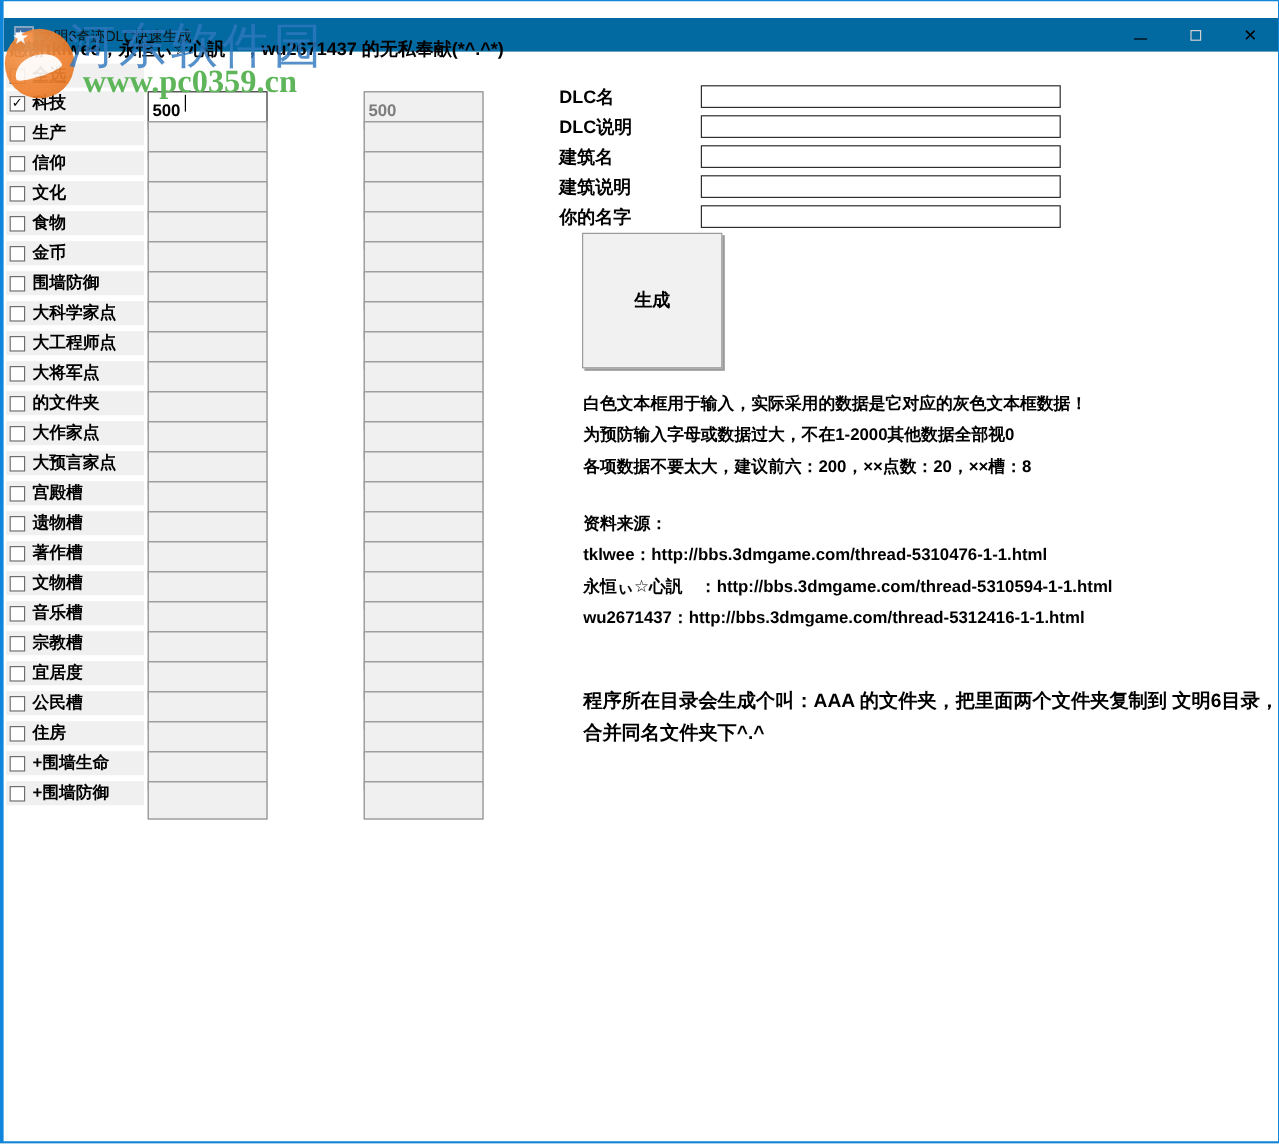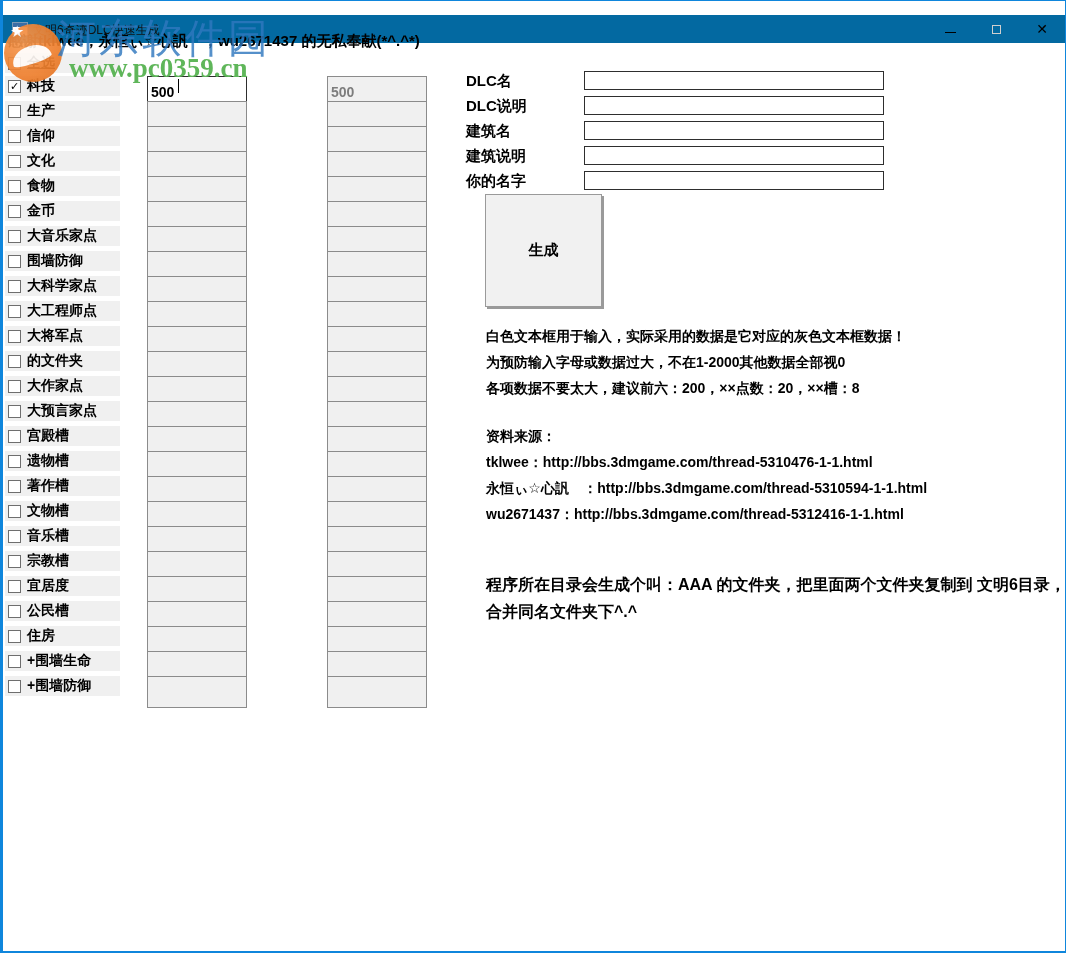--- a/index.html
+++ b/index.html
@@ -36,21 +36,21 @@
   
   .strip{background:#f0f0f0;display:flex;align-items:center;height:20px;}
   .cb{width:13px;height:13px;min-width:13px;background:#fff;border:1px solid #6e6e6e;margin-left:3px;
     font-size:11px;line-height:11px;text-align:center;font-weight:bold;color:#000;}
   .lbl{margin-left:6px;font-size:14px;font-weight:bold;white-space:nowrap;}
   .select-all{position:absolute;left:2px;top:52px;width:115px;}
   .select-all .lbl{text-decoration:underline;}
   .rows{position:absolute;left:2px;top:75px;z-index:5;}
   .attr-row{position:relative;height:25px;width:400px;}
   .attr-row .strip{position:absolute;left:0;top:0;width:115px;}
-  .inwrap{position:absolute;top:0;height:32px;margin-left:24px;}
+  .inwrap{position:absolute;top:0;height:32px;}
   .w1{left:118px;width:100px;}
   .w2{left:298px;width:100px;}
   .inwrap input{width:100%;height:100%;padding:1px 3px;font-size:14px;font-weight:bold;outline:none;}
   input.gray{background:#f0f0f0;border:1px solid #8b8b8b;color:#7d7d7d;}
   input.white{background:#fff;border:1px solid #2e2e2e;color:#000;}
   .caret{display:none;position:absolute;left:31px;top:3px;width:1px;height:14px;background:#000;}
   
   .form-row{position:absolute;left:463px;width:420px;height:20px;}
   .f1{top:70px;}.f2{top:95px;}.f3{top:120px;}.f4{top:145px;}.f5{top:170px;}
   .form-label{position:absolute;left:0;top:1px;font-size:15px;font-weight:bold;white-space:nowrap;}
@@ -171,33 +171,20 @@
         <input class="in1 gray" readonly="" style="">
         
       </div>
       <div class="inwrap w2">
         <input class="in2 gray" readonly="" style="">
       </div>
     </div>
       <div class="attr-row">
       <div class="strip">
         <span class="cb"></span>
-        <span class="lbl">大音乐家点</span>
-      </div>
-      <div class="inwrap w1">
-        <input class="in1 gray" readonly="" style="">
-        
-      </div>
-      <div class="inwrap w2">
-        <input class="in2 gray" readonly="" style="">
-      </div>
-    </div>
-      <div class="attr-row">
-      <div class="strip">
-        <span class="cb"></span>
         <span class="lbl">围墙防御</span>
       </div>
       <div class="inwrap w1">
         <input class="in1 gray" readonly="" style="">
         
       </div>
       <div class="inwrap w2">
         <input class="in2 gray" readonly="" style="">
       </div>
     </div>

